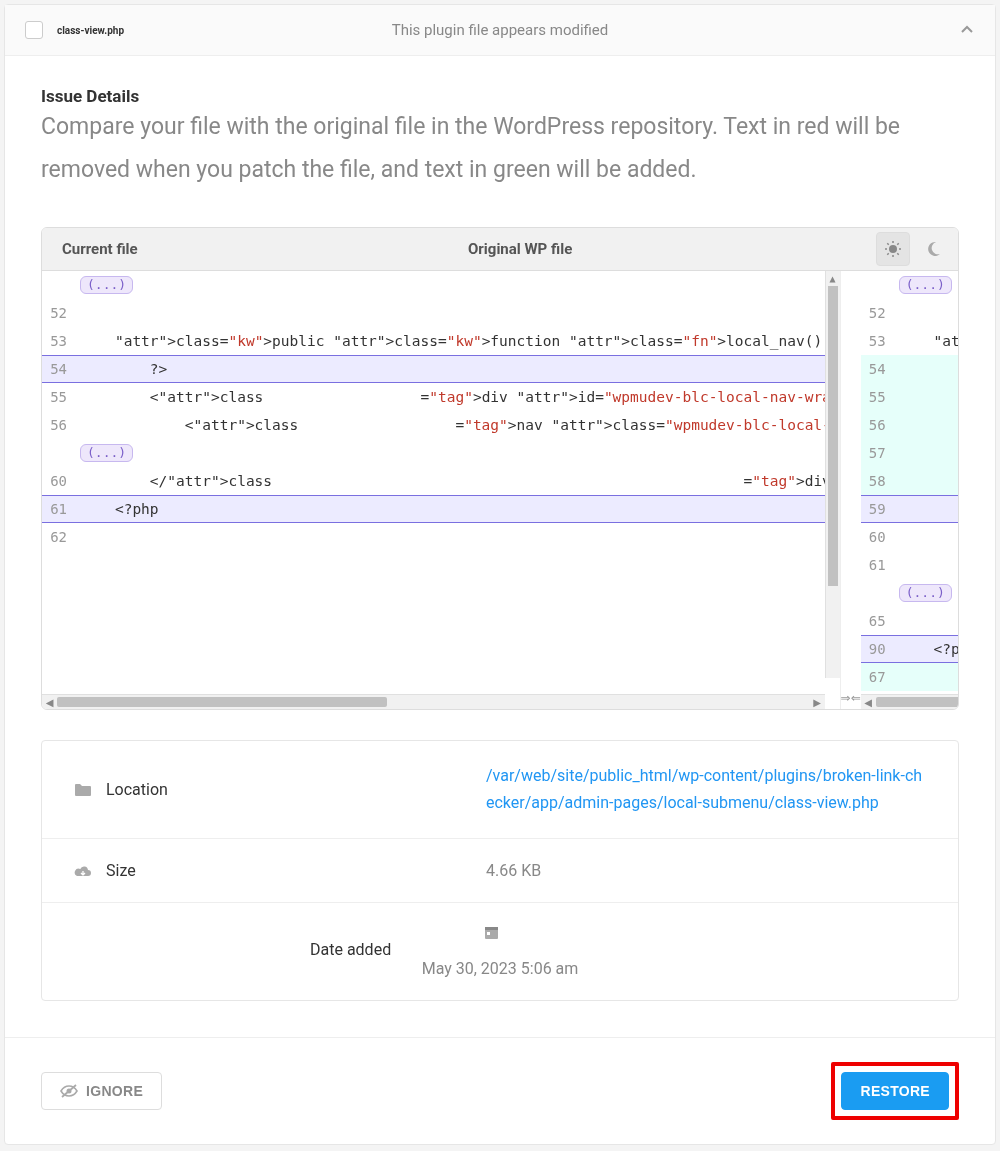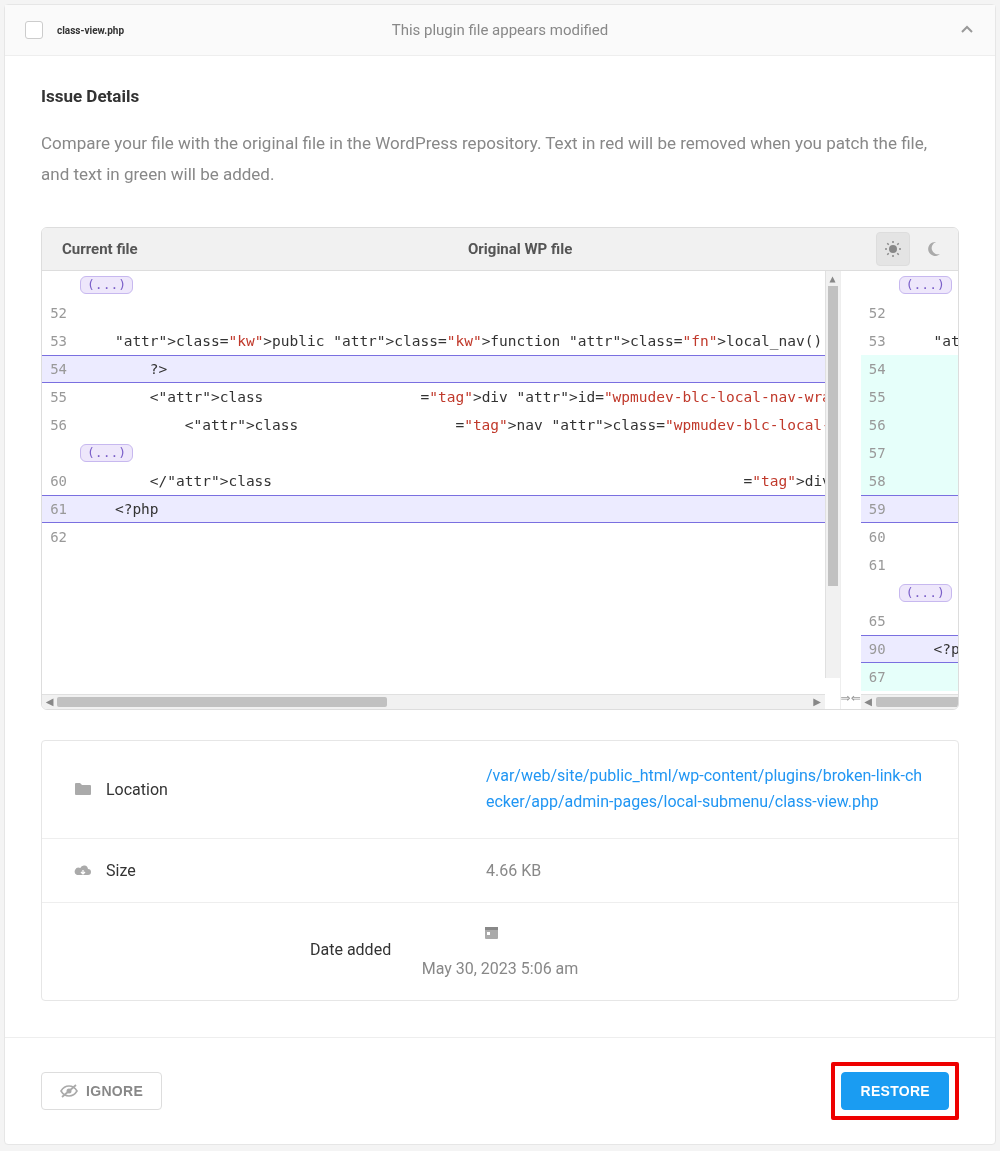--- a/index.html
+++ b/index.html
@@ -4,22 +4,22 @@
 <style>
   * { box-sizing: border-box; margin: 0; padding: 0; }
   body { font-family: -apple-system, BlinkMacSystemFont, "Segoe UI", Roboto, sans-serif; background: #f4f4f4; width: 1000px; height: 1151px; overflow: hidden; color: #333; }
   .card { background: #fff; border: 1px solid #e6e6e6; margin: 4px; border-radius: 4px; }
   .header { display: flex; align-items: center; padding: 16px 20px; background: #fafafa; border-bottom: 1px solid #eee; position: relative; }
   .chk { width: 18px; height: 18px; border: 1px solid #ccc; border-radius: 3px; background:#fff; margin-right: 14px; appearance:none; cursor:pointer;}
   .filename { font-weight: 700; font-size: 10px; color: #333; }
   .hdr-msg { position:absolute; left:0; right:0; text-align:center; font-size:15px; color:#888; pointer-events:none;}
   .chev { color:#888; font-size: 20px; margin-left:auto; position:relative; z-index:1;}
   .body { padding: 30px 36px 10px; }
-  .section-title { font-weight: 700; font-size: 17px; color: #333; margin-bottom: 22px; }
-  .desc { font-size: 17px; line-height: 1.85; color: #888; margin-bottom: 36px; }
+  .section-title { font-weight: 700; font-size: 17px; color: #333; }
+  .desc { font-size: 23px; line-height: 1.85; color: #888; margin-bottom: 36px; }
   .diff-wrap { border: 1px solid #ddd; border-radius: 6px; overflow: hidden; }
   .diff-head { display:flex; align-items:center; background:#f1f1f1; border-bottom:1px solid #ddd; font-weight:700; font-size:15px; color:#555; }
   .diff-head .col { flex:1; padding:12px 20px; }
   .theme-toggles { display:flex; gap:6px; padding-right:8px; }
   .tbtn { width:34px; height:34px; border:1px solid transparent; border-radius:4px; display:flex; align-items:center; justify-content:center; color:#888;}
   .tbtn.active { background:#e4e4e4; border-color:#ddd; }
   .diff-body { display:flex; height: 438px; }
   .half { flex:1; position:relative; border-right:1px solid #eee; display:flex; flex-direction:column;}
   .half:last-child { border-right:none; }
   .code-area { flex:1; overflow:hidden; position:relative; font-family: "Menlo","Consolas",monospace; font-size:14.5px; }

